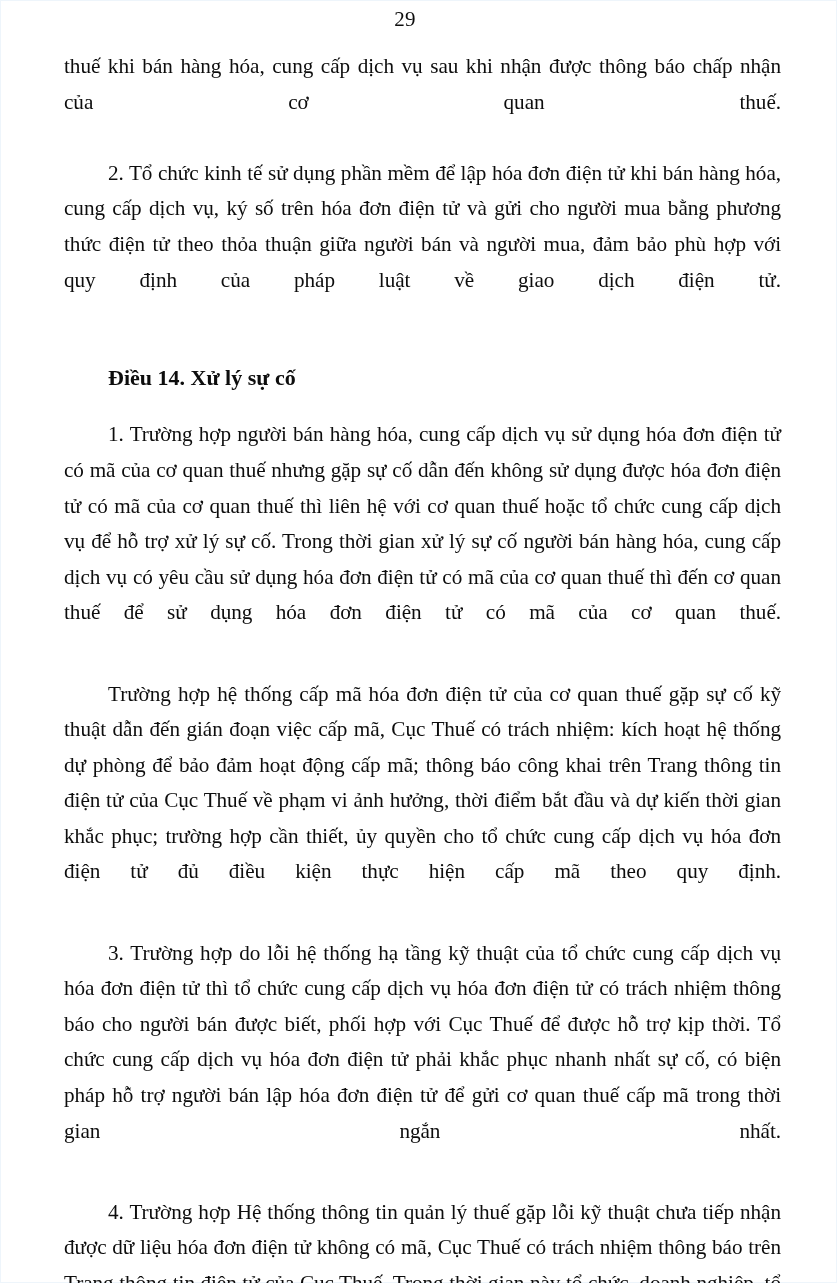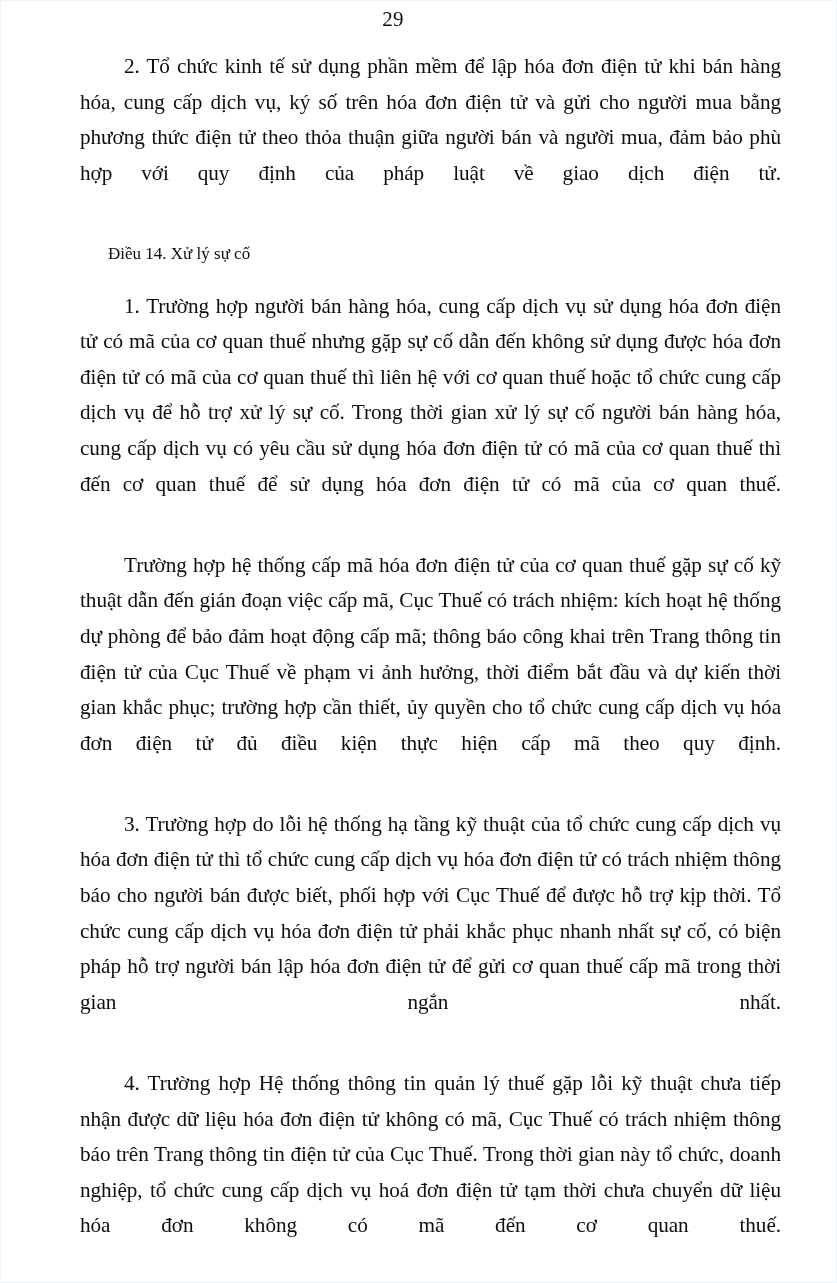--- a/index.html
+++ b/index.html
@@ -25,69 +25,70 @@
   }
   .page-number {
     position: absolute;
     top: 4px;
     left: 0;
     width: 784px;
     text-align: center;
     font-size: 21px;
     line-height: 28px;
     letter-spacing: 0.3px;
+    padding-left: 12px;
   }
   .body-block {
     position: absolute;
     top: 48px;
     left: 63px;
     width: 717px;
   }
   p.para {
     margin: 0 0 0 0;
     font-size: 21.2px;
     line-height: 35.6px;
     text-align: justify;
     text-justify: inter-word;
     letter-spacing: -0.05px;
     word-spacing: 0.2px;
     -webkit-hyphens: none;
     hyphens: none;
   }
   p.indent {
     text-indent: 44px;
-    margin-left: 16px;
   }
   p.gap {
     margin-top: 10px;
   }
   p.heading {
-    font-weight: normal;
+    font-weight: bold;
     text-indent: 44px;
     text-align: left;
-    margin-top: 9px;
-    font-size: 17px;
+    margin-top: 26px;
+    font-size: 22px;
     line-height: 35.6px;
   }
   
   p.para::after {
     content: "";
     display: inline-block;
     width: 100%;
   }
 </style>
 </head>
 <body>
 
 <div class="page">
 
   <div class="page-number">29</div>
 
   <div class="body-block">
 
+    <p class="para">thuế khi bán hàng hóa, cung cấp dịch vụ sau khi nhận được thông báo chấp nhận của cơ quan thuế.</p>
 
     <p class="para indent">2. Tổ chức kinh tế sử dụng phần mềm để lập hóa đơn điện tử khi bán hàng hóa, cung cấp dịch vụ, ký số trên hóa đơn điện tử và gửi cho người mua bằng phương thức điện tử theo thỏa thuận giữa người bán và người mua, đảm bảo phù hợp với quy định của pháp luật về giao dịch điện tử.</p>
 
     <p class="heading">Điều 14. Xử lý sự cố</p>
 
     <p class="para indent">1. Trường hợp người bán hàng hóa, cung cấp dịch vụ sử dụng hóa đơn điện tử có mã của cơ quan thuế nhưng gặp sự cố dẫn đến không sử dụng được hóa đơn điện tử có mã của cơ quan thuế thì liên hệ với cơ quan thuế hoặc tổ chức cung cấp dịch vụ để hỗ trợ xử lý sự cố. Trong thời gian xử lý sự cố người bán hàng hóa, cung cấp dịch vụ có yêu cầu sử dụng hóa đơn điện tử có mã của cơ quan thuế thì đến cơ quan thuế để sử dụng hóa đơn điện tử có mã của cơ quan thuế.</p>
 
 
     <p class="para indent gap">Trường hợp hệ thống cấp mã hóa đơn điện tử của cơ quan thuế gặp sự cố kỹ thuật dẫn đến gián đoạn việc cấp mã, Cục Thuế có trách nhiệm: kích hoạt hệ thống dự phòng để bảo đảm hoạt động cấp mã; thông báo công khai trên Trang thông tin điện tử của Cục Thuế về phạm vi ảnh hưởng, thời điểm bắt đầu và dự kiến thời gian khắc phục; trường hợp cần thiết, ủy quyền cho tổ chức cung cấp dịch vụ hóa đơn điện tử đủ điều kiện thực hiện cấp mã theo quy định.</p>
 

